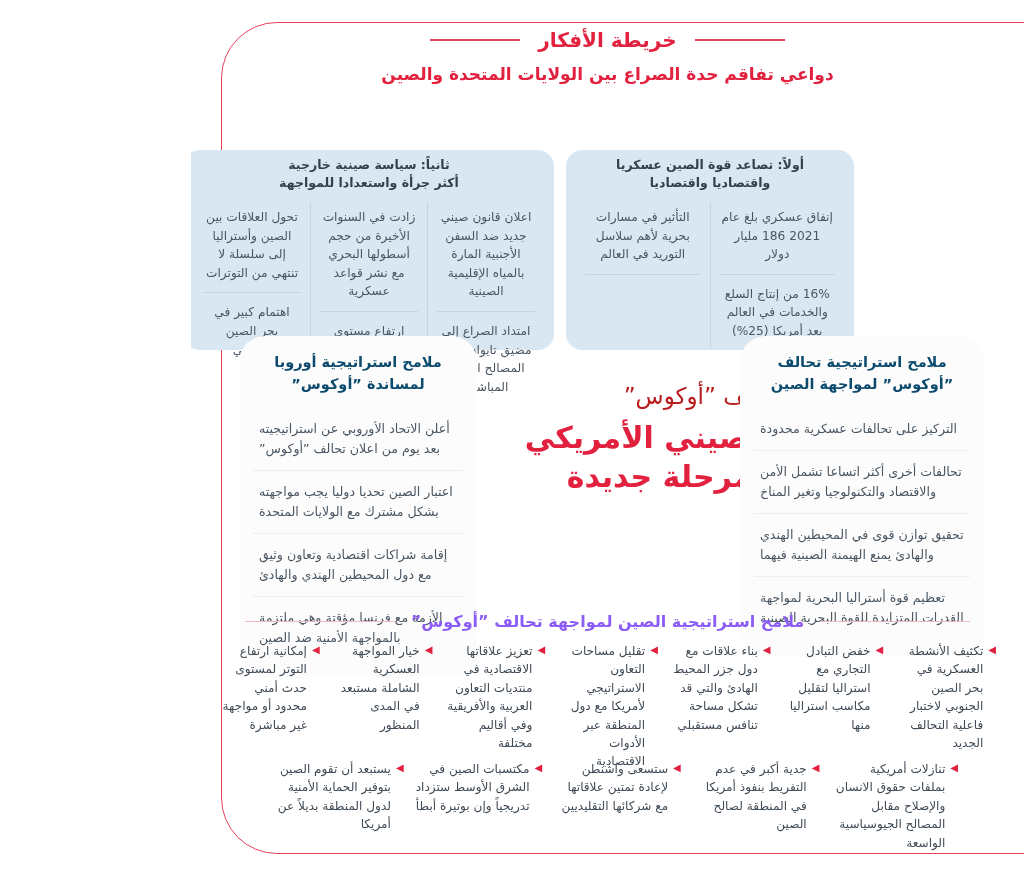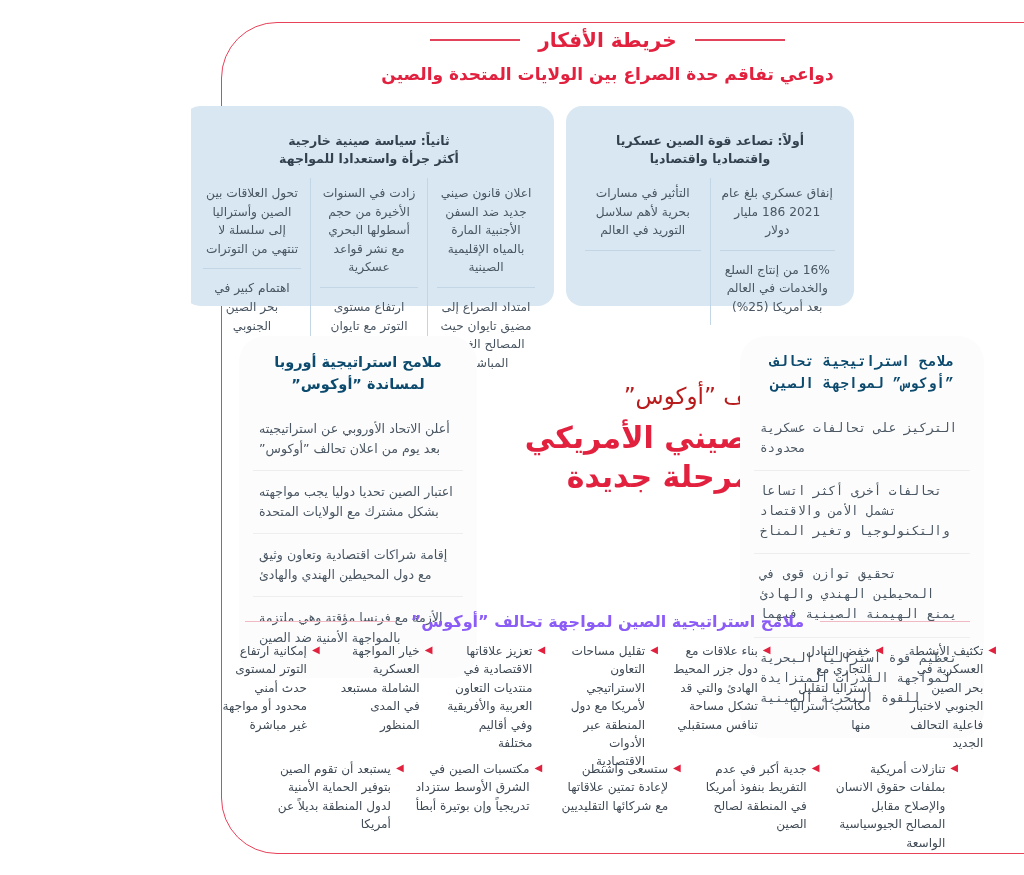--- a/index.html
+++ b/index.html
@@ -46,21 +46,22 @@
     position: absolute; left: 0; right: 0;
     text-align: center;
     font-size: 17px; font-weight: bold; color: #e2213f;
   }
 
   
   .bluebox {
     position: absolute;
     background: #d9e7f2;
     border-radius: 16px;
-    padding: 24px 10px 14px 10px;
+    padding: 4px 10px 14px 10px;
+    margin-top: 44px;
   }
   .bluebox .bh {
     text-align: center;
     font-size: 12.5px; font-weight: bold; color: #33414f;
     line-height: 1.45;
     padding: 2px 6px 10px 6px;
   }
   .bgrid { display: flex; flex-direction: row; }
   .bcol {
     flex: 1 1 0;
@@ -204,21 +205,21 @@
         <div>لمساندة ”أوكوس”</div>
       </div>
     <div class="panel-body">
         <div class="panel-item">أعلن الاتحاد الأوروبي عن استراتيجيته بعد يوم من اعلان تحالف ”أوكوس”</div>
         <div class="panel-item">اعتبار الصين تحديا دوليا يجب مواجهته بشكل مشترك مع الولايات المتحدة</div>
         <div class="panel-item">إقامة شراكات اقتصادية وتعاون وثيق مع دول المحيطين الهندي والهادئ</div>
         <div class="panel-item">الأزمة مع فرنسا مؤقتة وهي ملتزمة بالمواجهة الأمنية ضد الصين</div>
       </div>
   </div>
 
-  <div class="panel" id="rightpanel" style="right:40px; top:336px; width:244px;font-family:Liberation Mono, monospace;">
+  <div class="panel" id="rightpanel" style="right:40px; top:336px; width:244px;">
     <div class="panel-title">
         <div>ملامح استراتيجية تحالف</div>
         <div>”أوكوس” لمواجهة الصين</div>
       </div>
     <div class="panel-body">
         <div class="panel-item">التركيز على تحالفات عسكرية محدودة</div>
         <div class="panel-item">تحالفات أخرى أكثر اتساعا تشمل الأمن والاقتصاد والتكنولوجيا وتغير المناخ</div>
         <div class="panel-item">تحقيق توازن قوى في المحيطين الهندي والهادئ يمنع الهيمنة الصينية فيهما</div>
         <div class="panel-item">تعظيم قوة أستراليا البحرية لمواجهة القدرات المتزايدة للقوة البحرية الصينية</div>
       </div>

